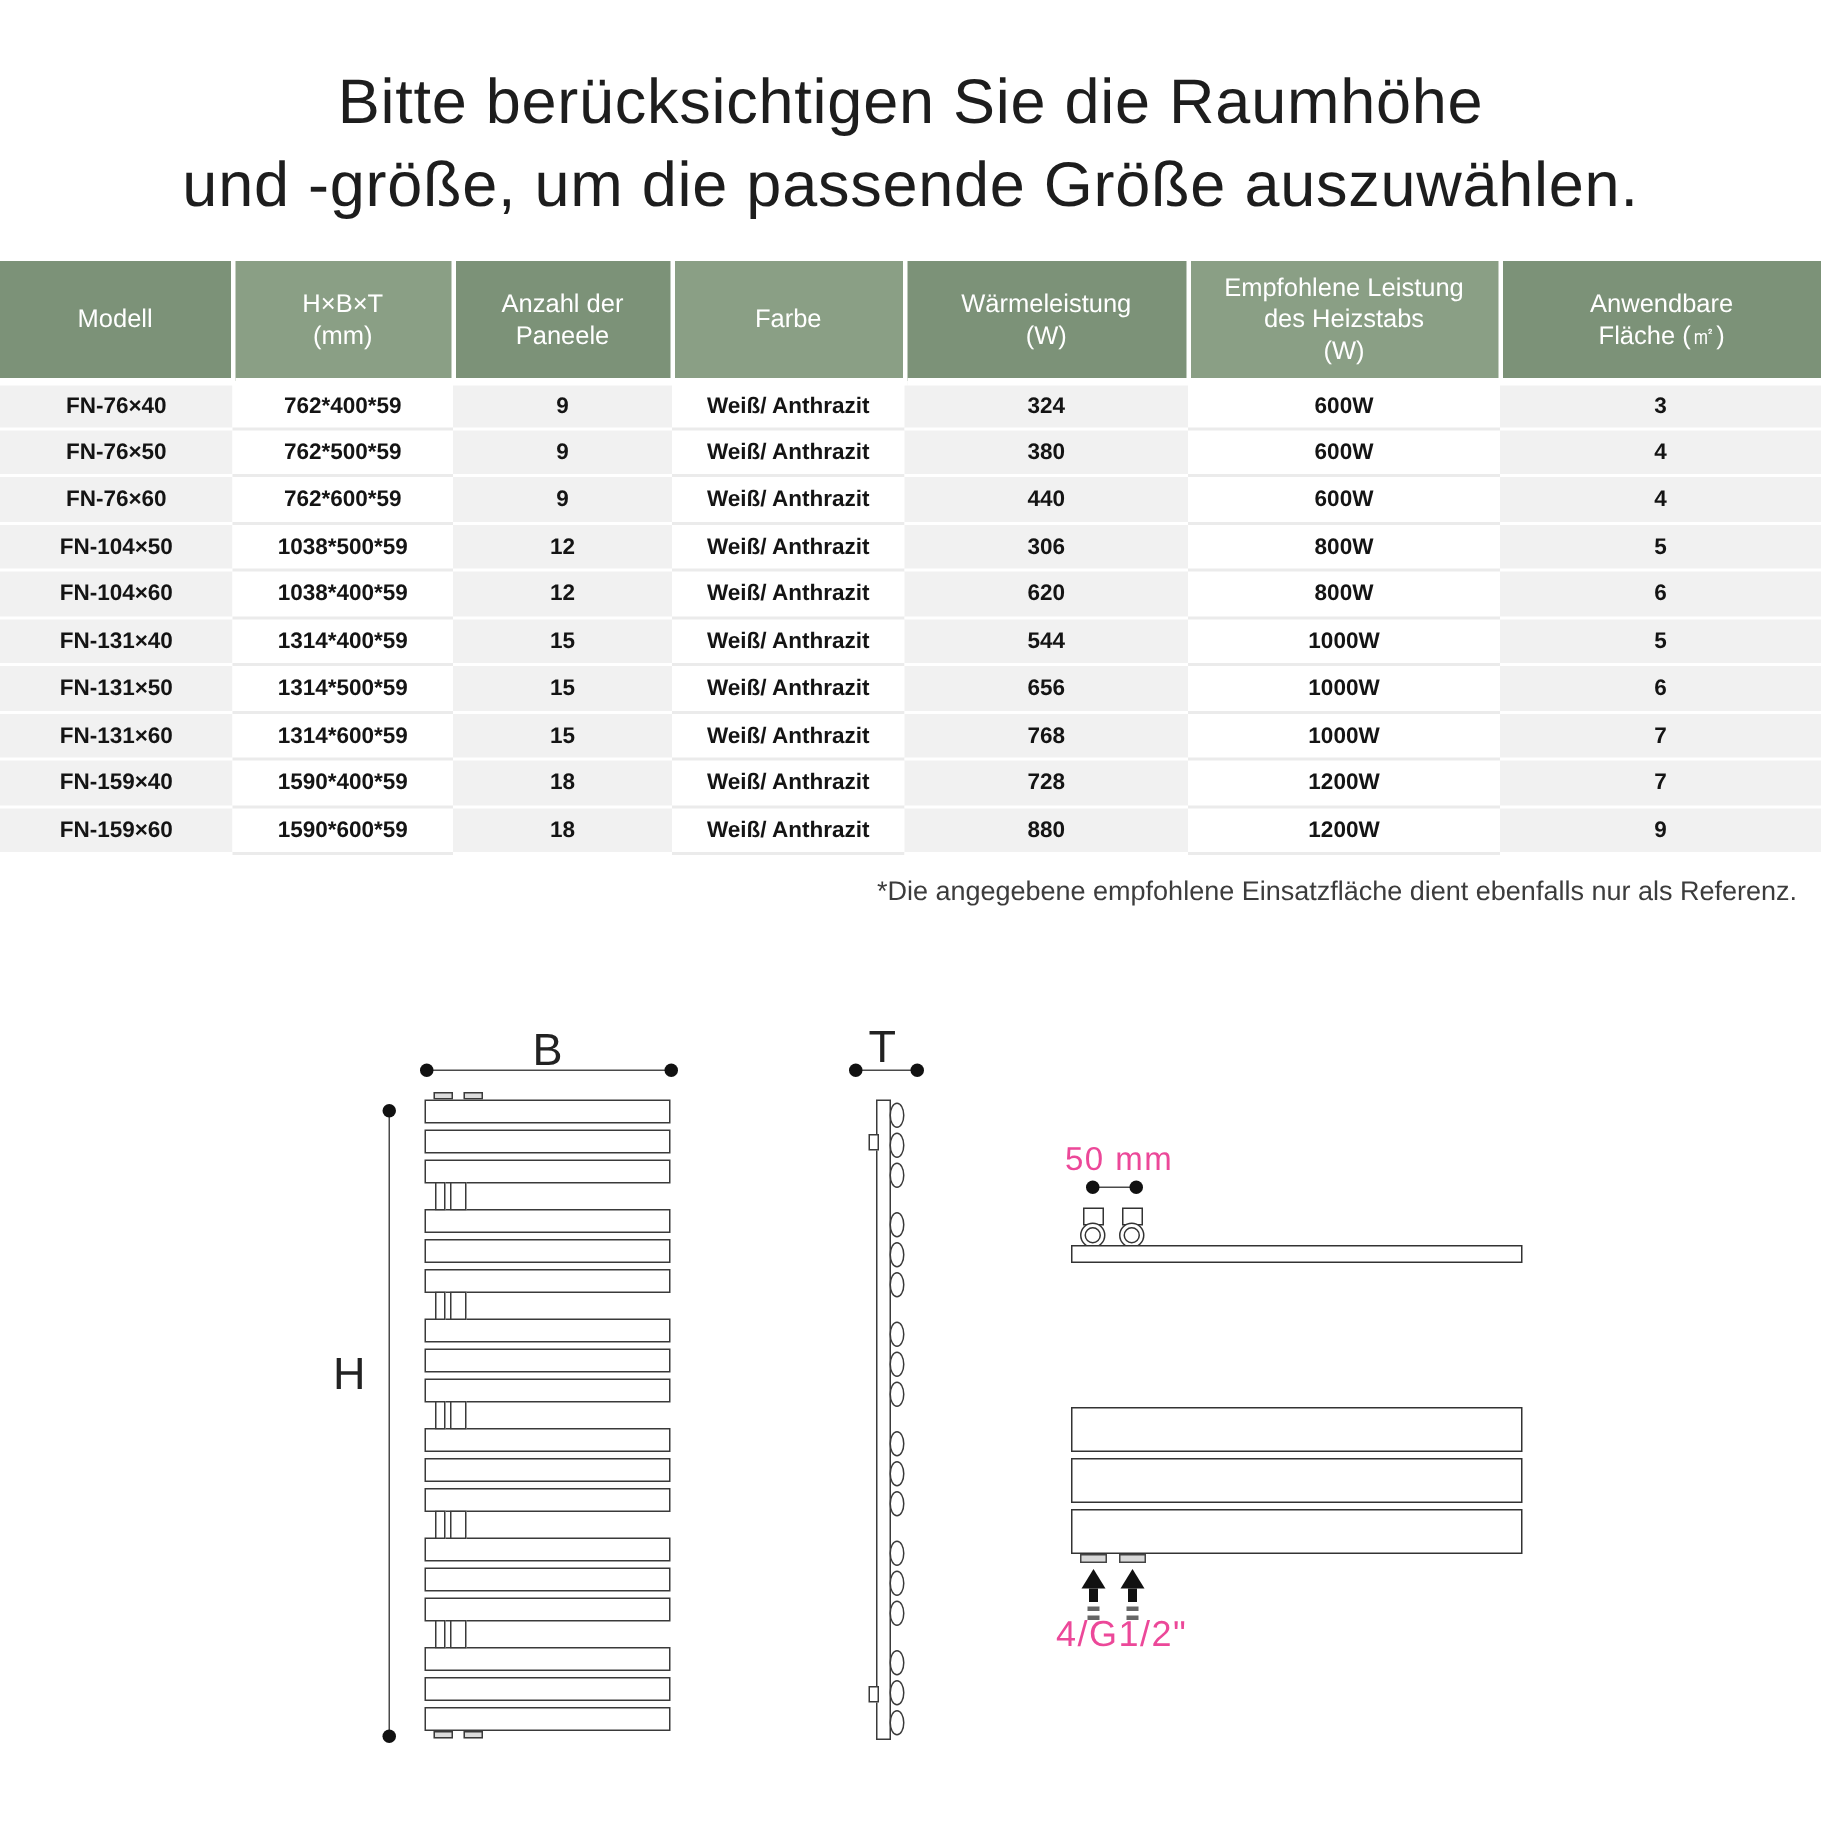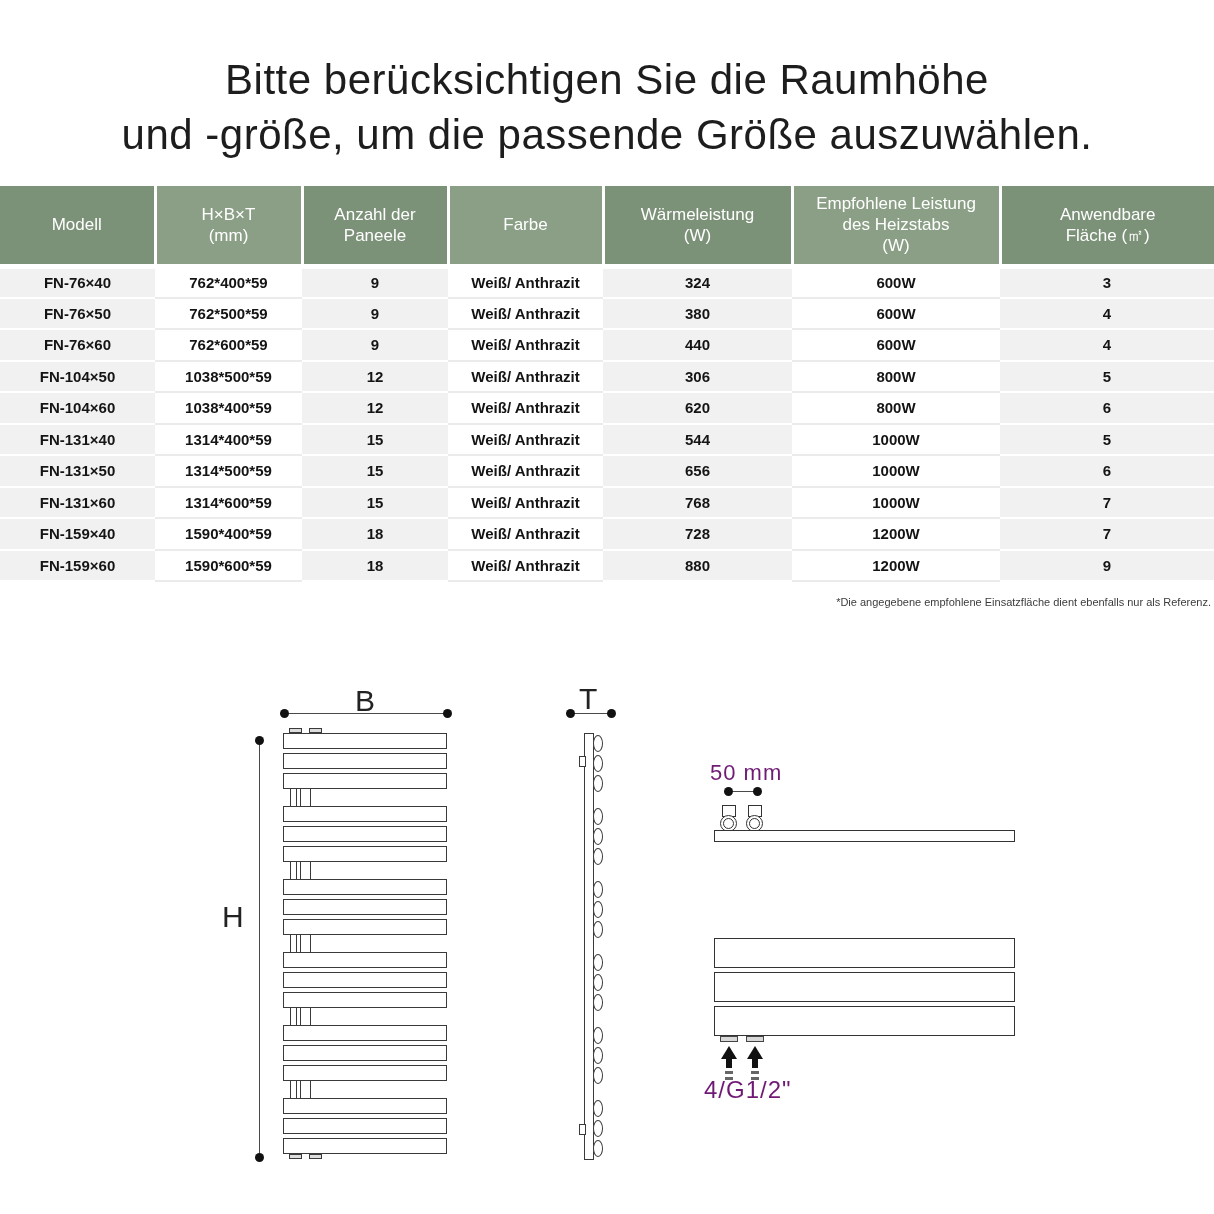--- a/index.html
+++ b/index.html
@@ -5,21 +5,21 @@
   * { margin:0; padding:0; box-sizing:border-box; }
   html,body { background:#ffffff; }
   .page {
     position:relative; width:1214px; height:1214px;
     background:#ffffff; overflow:hidden;
     font-family:"Liberation Sans", sans-serif;
     color:#1b1b1b;
   }
   
   .title {
-    margin-top:52px; text-align:center;
+    margin-top:40px; text-align:center;
     font-size:42px; line-height:55px; font-weight:500;
     color:#1d1d1d; letter-spacing:0.5px;
   }
   
   table.spec {
     margin-top:24px; width:1214px; border-collapse:collapse; table-layout:fixed;
   }
   table.spec th {
     height:80px; vertical-align:middle; text-align:center;
     font-size:17px; font-weight:400; color:#ffffff;
@@ -31,27 +31,27 @@
   th.hdr-dark  { background:#7c9278; }
   th.hdr-light { background:#8a9f85; }
   table.spec td {
     height:31.5px; text-align:center; vertical-align:middle;
     font-size:15px; font-weight:700; color:#141414; white-space:pre;
   }
   td.col-gray  { background:#f1f1f1; border-bottom:2px solid #ffffff; }
   td.col-white { background:#ffffff; border-bottom:2px solid #ebebeb; }
   
   .footnote {
-    margin-top:14px; padding-right:3px; text-align:right;
-    font-size:11px; color:#3c3c3c; font-weight:400;
+    margin-top:14px; padding-right:16px; text-align:right;
+    font-size:18px; color:#3c3c3c; font-weight:400;
   }
   
   .drawings { position:absolute; left:0; top:688px; width:1214px; height:520px; }
   .dlabel { position:absolute; font-size:30px; color:#222; font-weight:400; }
-  .dlabel-sm { position:absolute; font-size:22px; color:#701a75; font-weight:400; letter-spacing:1px; }
+  .dlabel-sm { position:absolute; font-size:22px; color:#ec4899; font-weight:400; letter-spacing:1px; }
   .hline { position:absolute; height:0; border-top:1.5px solid #4a4a4a; }
   .vline { position:absolute; width:0; border-left:1.5px solid #4a4a4a; }
   .dot { position:absolute; width:9px; height:9px; border-radius:50%; background:#111; }
   
   .front-body { position:absolute; left:283px; top:45px; width:164px; }
   .fgroup { display:flex; flex-direction:column; gap:4px; }
   .fpanel { height:16px; border:1.5px solid #3a3a3a; background:#fff; }
   .fconn { position:relative; height:17px; margin:0; }
   .ftube1 { position:absolute; left:7px;  top:-1px; bottom:-1px; width:7px;  border:1.2px solid #3a3a3a; background:#fff; }
   .ftube2 { position:absolute; left:17px; top:-1px; bottom:-1px; width:11px; border:1.2px solid #3a3a3a; background:#fff; }

